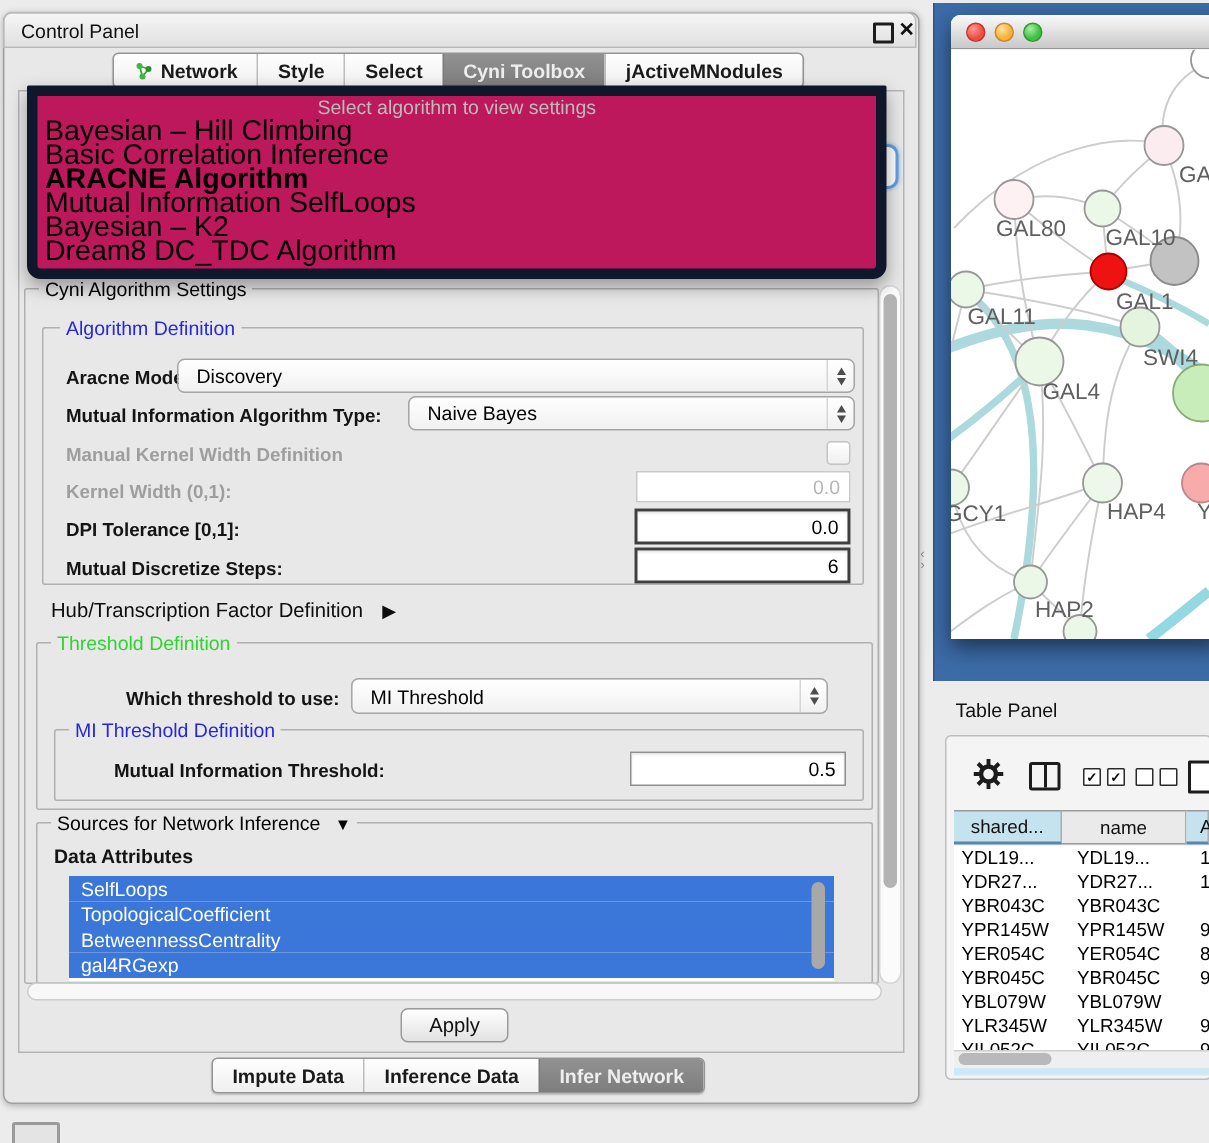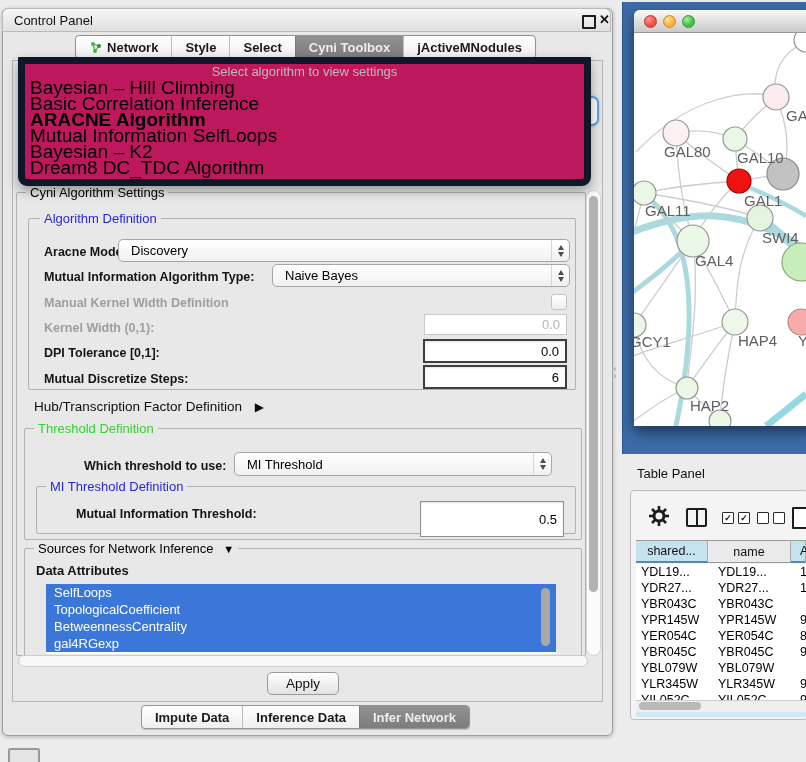--- a/index.html
+++ b/index.html
@@ -215,21 +215,21 @@
   <span>MI Threshold</span>
   <span class="arrows">
       <span class="tri-up"></span>
       <span class="tri-dn"></span>
     </span>
 </div>
 
 <div class="abs groupbox" style="left:36px;top:486px;width:538px;height:46px;"></div>
 <div class="abs gtitle blue" style="left:46px;top:480px;">MI Threshold Definition</div>
 <div class="abs blab" style="left:48px;top:507px;margin-left:28px;">Mutual Information Threshold:</div>
-<div class="abs tfield" style="left:420px;top:501px;width:144px;height:36px;">
+<div class="abs tfield" style="left:420px;top:501px;width:144px;height:23px;">
   <span>0.5</span>
 </div>
 
 <div class="abs groupbox" style="left:24px;top:548px;width:556px;height:106px;"></div>
 <div class="abs gtitle" style="left:34px;top:542px;">
   <span>Sources for Network Inference</span>
   <span style="margin-left:6px;font-size:11px;">▼</span>
 </div>
 <div class="abs blab" style="left:36px;top:564px;font-size:13px;">Data Attributes</div>
 

